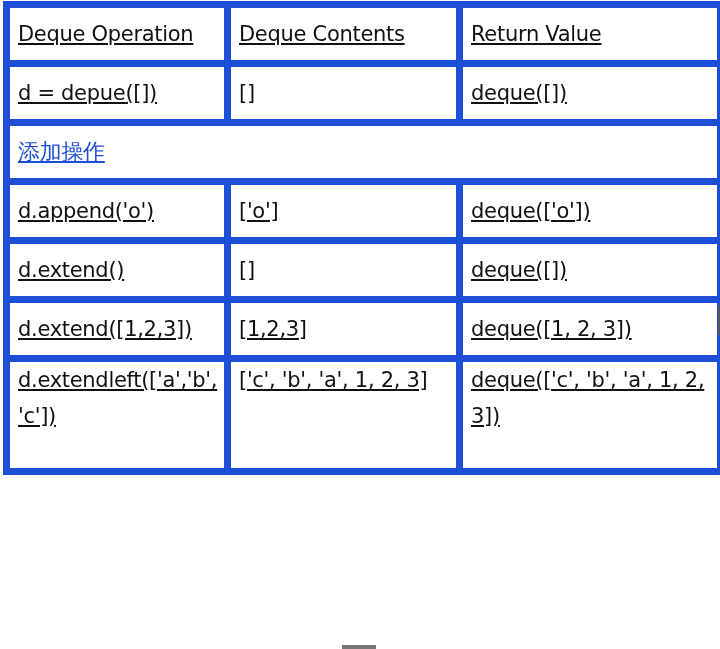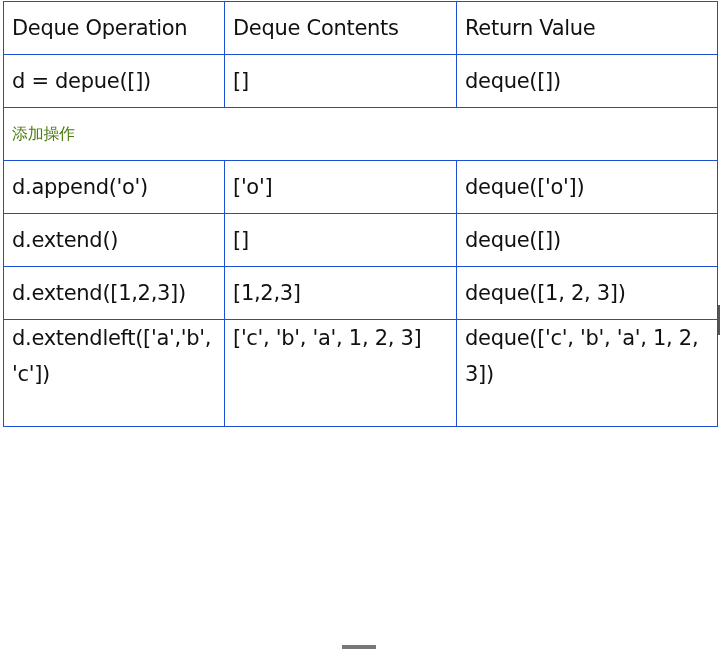--- a/index.html
+++ b/index.html
@@ -1,21 +1,21 @@
 <!DOCTYPE html>
 <html><head>
   <meta charset="utf-8">
   <style>
     html, body { margin:0; padding:0; background:#ffffff; }
     body { width:720px; height:649px; position:relative; overflow:hidden;
       font-family: "DejaVu Sans", "Liberation Sans", sans-serif; color:#111; }
     table { position:absolute; left:3px; top:1px; border-collapse:collapse; width:714px; table-layout:fixed; }
-    td { border:1px solid #1d4ed8; font-size:21px; padding:0 8px; vertical-align:middle; height:52px; white-space:nowrap; overflow:hidden; letter-spacing:-0.3px; }
+    td { border:7px solid #1d4ed8; font-size:21px; padding:0 8px; vertical-align:middle; height:52px; white-space:nowrap; overflow:hidden; letter-spacing:-0.3px;text-decoration:underline; }
     col.c1 { width:221px; } col.c2 { width:232px; } col.c3 { width:261px; }
-    td.section { font-size:16px; color:#4d7c0f; }
+    td.section { font-size:22px; color:#1d4ed8; }
     td.tall { vertical-align:top; height:106px; line-height:36px; white-space:normal; padding-top:0; }
     .rmark { position:absolute; right:0; top:305px; width:2px; height:30px; background:#555; }
     .bmark { position:absolute; left:342px; top:645px; width:34px; height:4px; background:#777; }
   </style>
 </head>
 <body>
 
 <table>
   <colgroup>
       <col class="c1">

